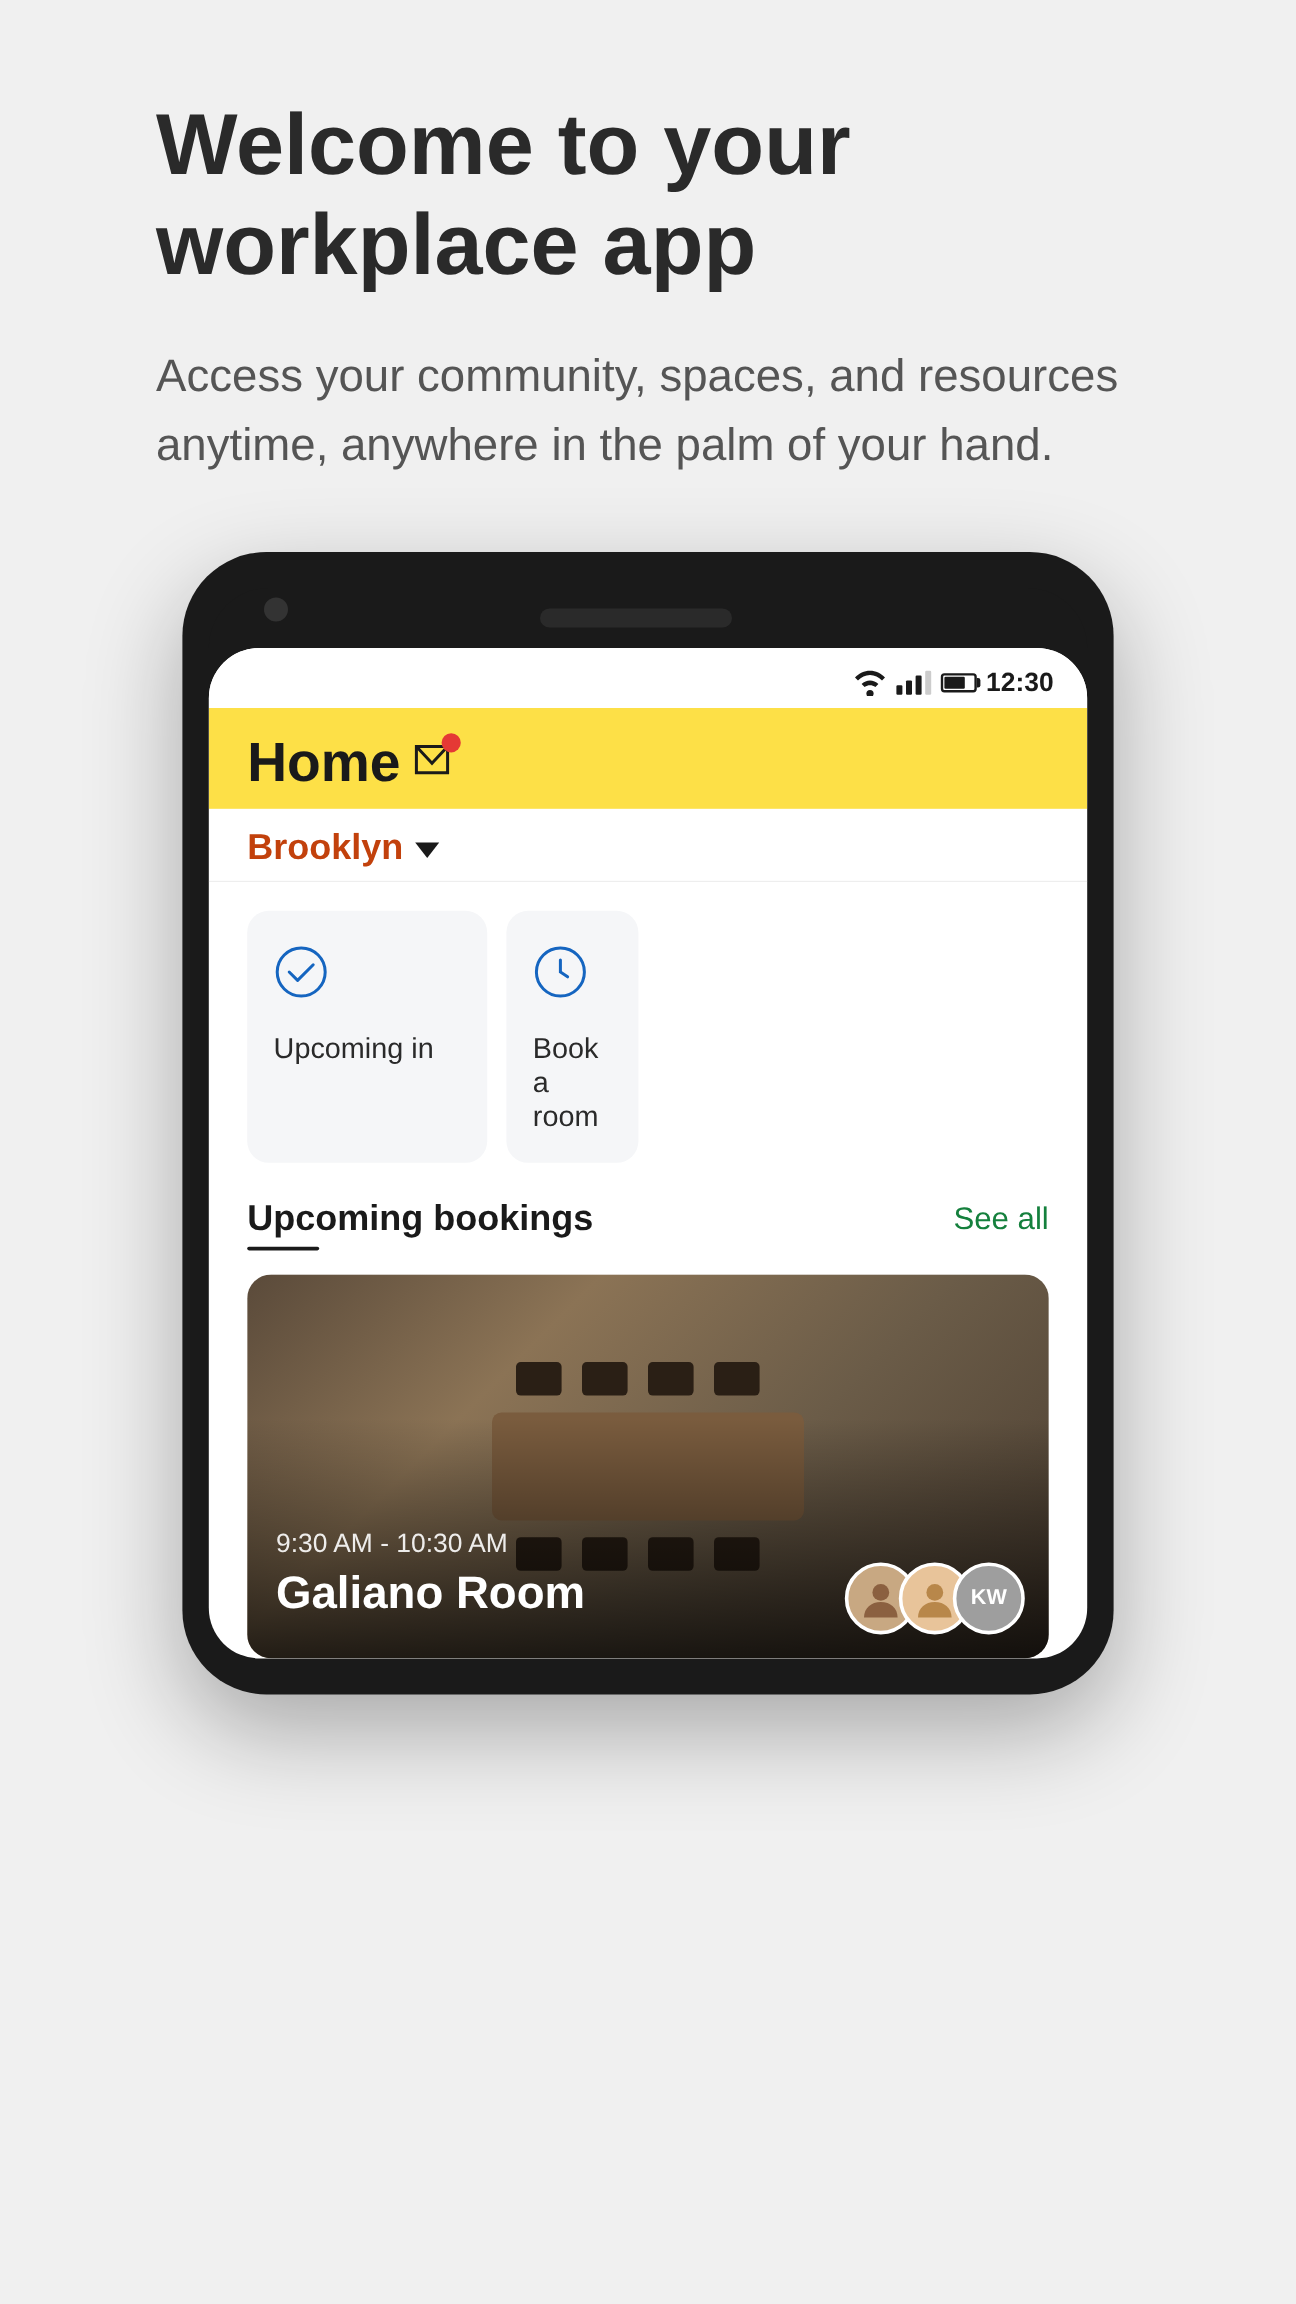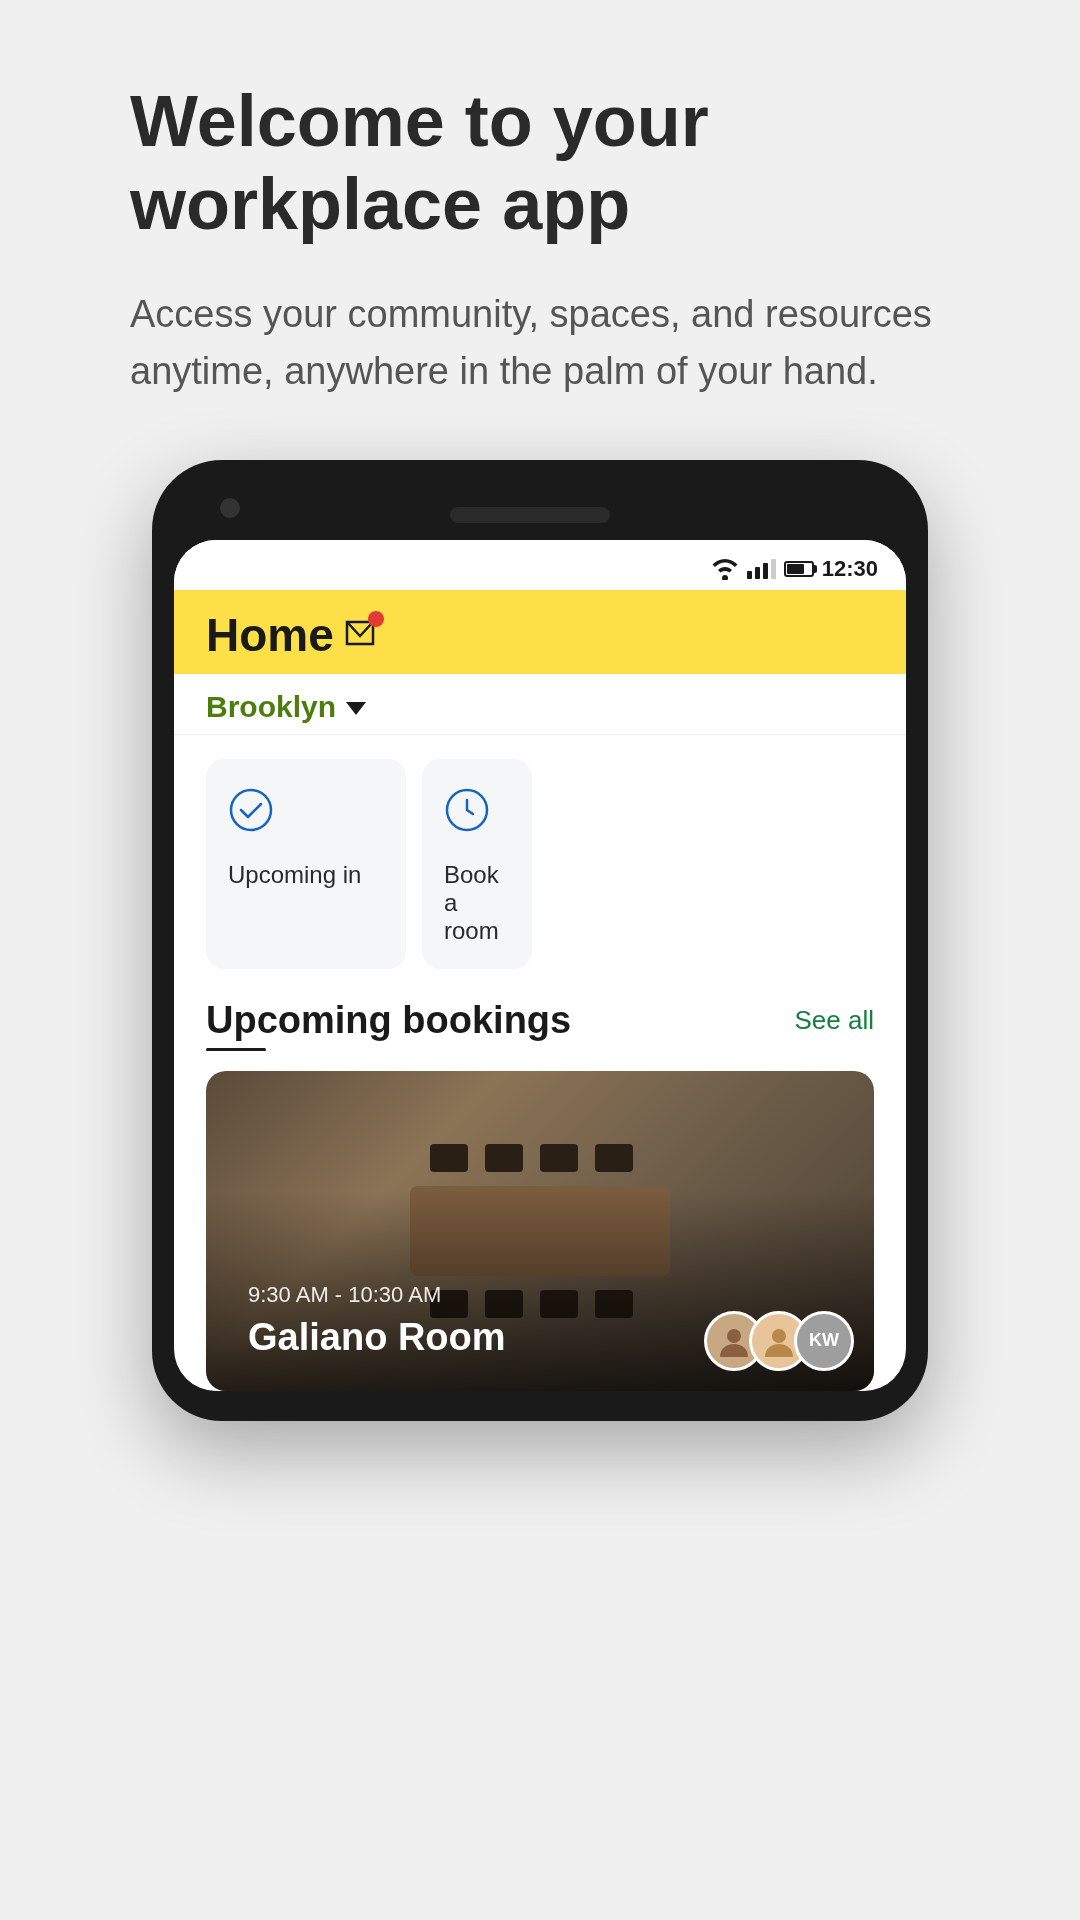--- a/index.html
+++ b/index.html
@@ -190,21 +190,21 @@
       padding: 16px 32px 10px;
       display: flex;
       align-items: center;
       gap: 10px;
       border-bottom: 1px solid #eee;
     }
 
     .location-name {
       font-size: 30px;
       font-weight: 700;
-      color: #4d7c0f;
+      color: #c2410c;
     }
 
     .chevron-down {
       width: 0;
       height: 0;
       border-left: 10px solid transparent;
       border-right: 10px solid transparent;
       border-top: 13px solid #1a1a1a;
       margin-top: 4px;
     }
@@ -249,21 +249,21 @@
     }
 
     .bookings-header {
       display: flex;
       justify-content: space-between;
       align-items: center;
       margin-bottom: 6px;
     }
 
     .bookings-title {
-      font-size: 38px;
+      font-size: 30px;
       font-weight: 700;
       color: #1a1a1a;
     }
 
     .see-all-link {
       font-size: 26px;
       color: #15803d;
       font-weight: 500;
     }
 
@@ -336,21 +336,21 @@
       bottom: 0;
       left: 0;
       right: 0;
       height: 200px;
       background: linear-gradient(to top, rgba(0,0,0,0.75) 0%, transparent 100%);
     }
 
     .booking-info {
       position: absolute;
       bottom: 24px;
-      left: 42px;
+      left: 24px;
       right: 24px;
     }
 
     .booking-time {
       font-size: 22px;
       color: rgba(255,255,255,0.9);
       margin-bottom: 8px;
       font-weight: 500;
     }
 

